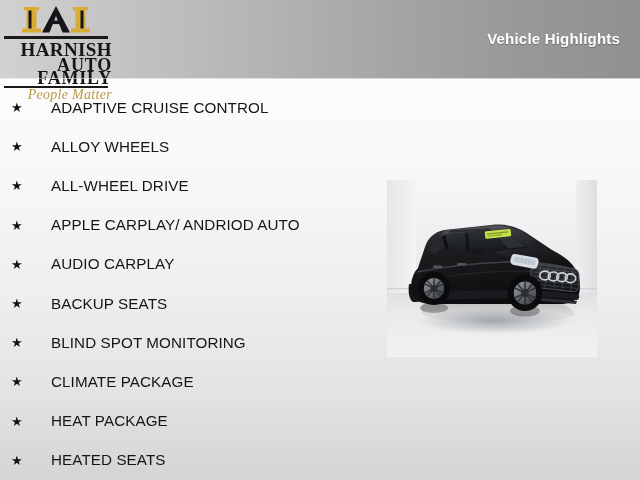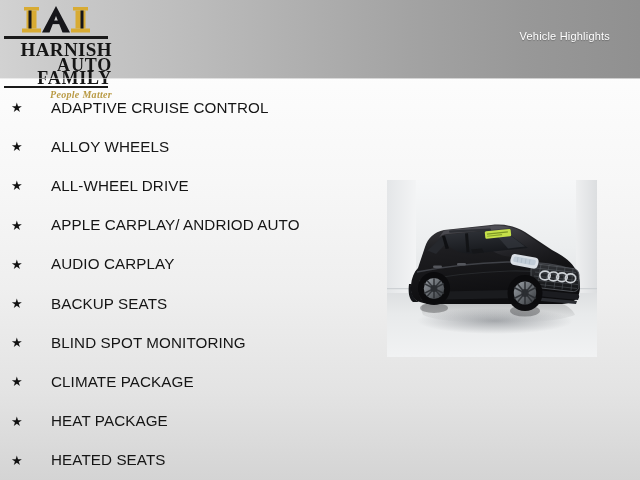--- a/index.html
+++ b/index.html
@@ -83,35 +83,35 @@
   }
   .logo-rule2 {
     width: 104px;
     height: 2px;
     margin: 1px auto 0 auto;
     background: #1a1a1a;
   }
   .logo-tagline {
     font-family: "Liberation Serif", serif;
     font-style: italic;
-    font-weight: bold;
-    font-size: 10px;
+    font-weight: normal;
+    font-size: 14px;
     line-height: 12px;
     color: #b99a44;
     letter-spacing: 0.3px;
     margin-top: 1px;
   }
 
   
   #header-title {
     position: absolute;
-    right: 30px;
+    right: 20px;
     top: 30px;
-    font-size: 11px;
-    font-weight: normal;
+    font-size: 15px;
+    font-weight: bold;
     color: #ffffff;
     letter-spacing: 0.2px;
     text-shadow: 0 1px 1px rgba(0,0,0,0.28);
     white-space: nowrap;
   }
 
   
   #highlights {
     position: absolute;
     left: 0;

